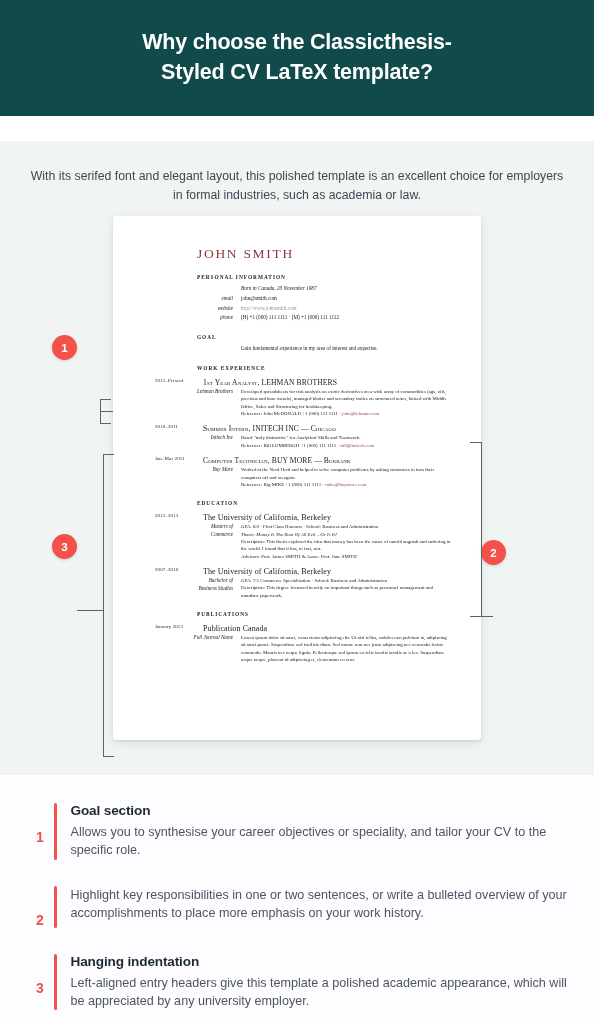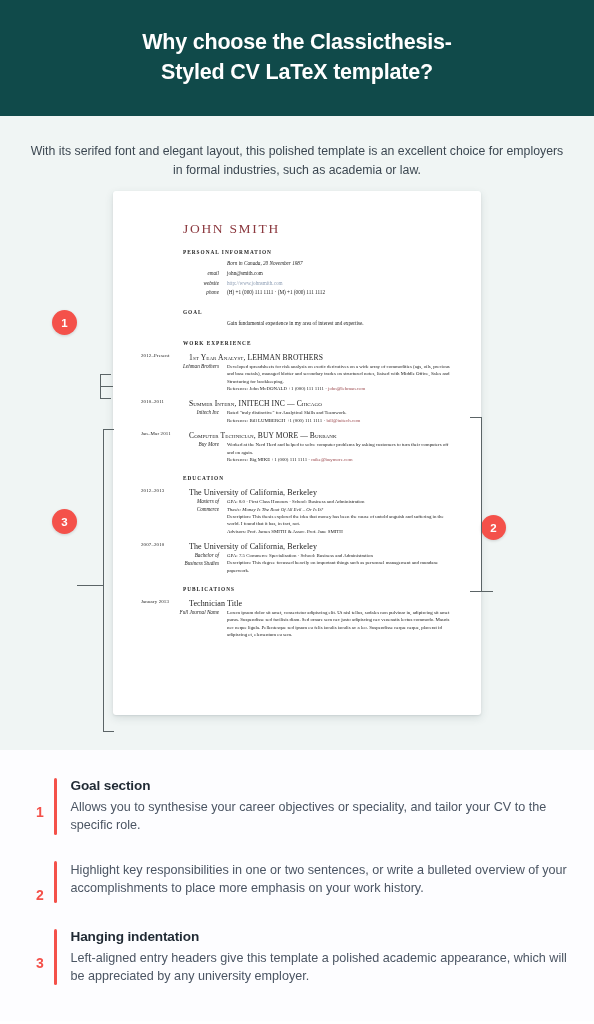--- a/index.html
+++ b/index.html
@@ -41,34 +41,35 @@
     background: #f0f5f4;
     height: 634px;
     box-sizing: border-box;
   }
   .intro {
     padding: 26px 26px 0 26px;
     color: #3d4852;
     font-size: 12.3px;
     line-height: 1.55;
     text-align: center;
+    margin-top: 25px;
   }
 
   
   .cv-card {
     position: absolute;
     left: 113px;
     top: 75px;
     width: 368px;
     height: 524px;
     background: #ffffff;
     border-radius: 3px;
     box-shadow: 0 3px 9px rgba(40,60,70,0.13), 0 1px 2px rgba(40,60,70,0.10);
     box-sizing: border-box;
-    padding: 20px 30px 10px 28px;
+    padding: 20px 30px 10px 42px;
     overflow: hidden;
     font-family: "Liberation Serif", serif;
     color: #1b1b1b;
   }
 
   .cv-name {
     color: #8c3a40;
     font-family: "Liberation Serif", serif;
     font-size: 13.5px;
     letter-spacing: 1.7px;
@@ -331,21 +332,21 @@
           <span>Description: This degree focussed heavily on important things such as personnel management and mundane paperwork.</span>
         </div>
       </div>
     </div>
 
     <div class="cv-sec-head">PUBLICATIONS</div>
     <div>
       <div class="ent-head">
         <div class="gut" style="font-style:normal;"></div>
         <div class="ent-date">January 2013</div>
-        <div class="ent-title edu-title">Technician Title</div>
+        <div class="ent-title edu-title">Publication Canada</div>
       </div>
       <div class="row desc">
         <div class="gut">Full Journal Name</div>
         <div class="body small">Lorem ipsum dolor sit amet, consectetur adipiscing elit. Ut nisl tellus, sodales non pulvinar in, adipiscing sit amet purus. Suspendisse sed facilisis diam. Sed ornare sem nec justo adipiscing nec venenatis lectus commodo. Mauris nec neque ligula. Pellentesque sed ipsum eu felis iaculis iaculis ac a leo. Suspendisse neque neque, placerat id adipiscing et, elementum eu sem.</div>
       </div>
     </div>
   </div>
 
   <div class="badge" style="left:52px; top:194px;">1</div>
   <div class="bracket">

